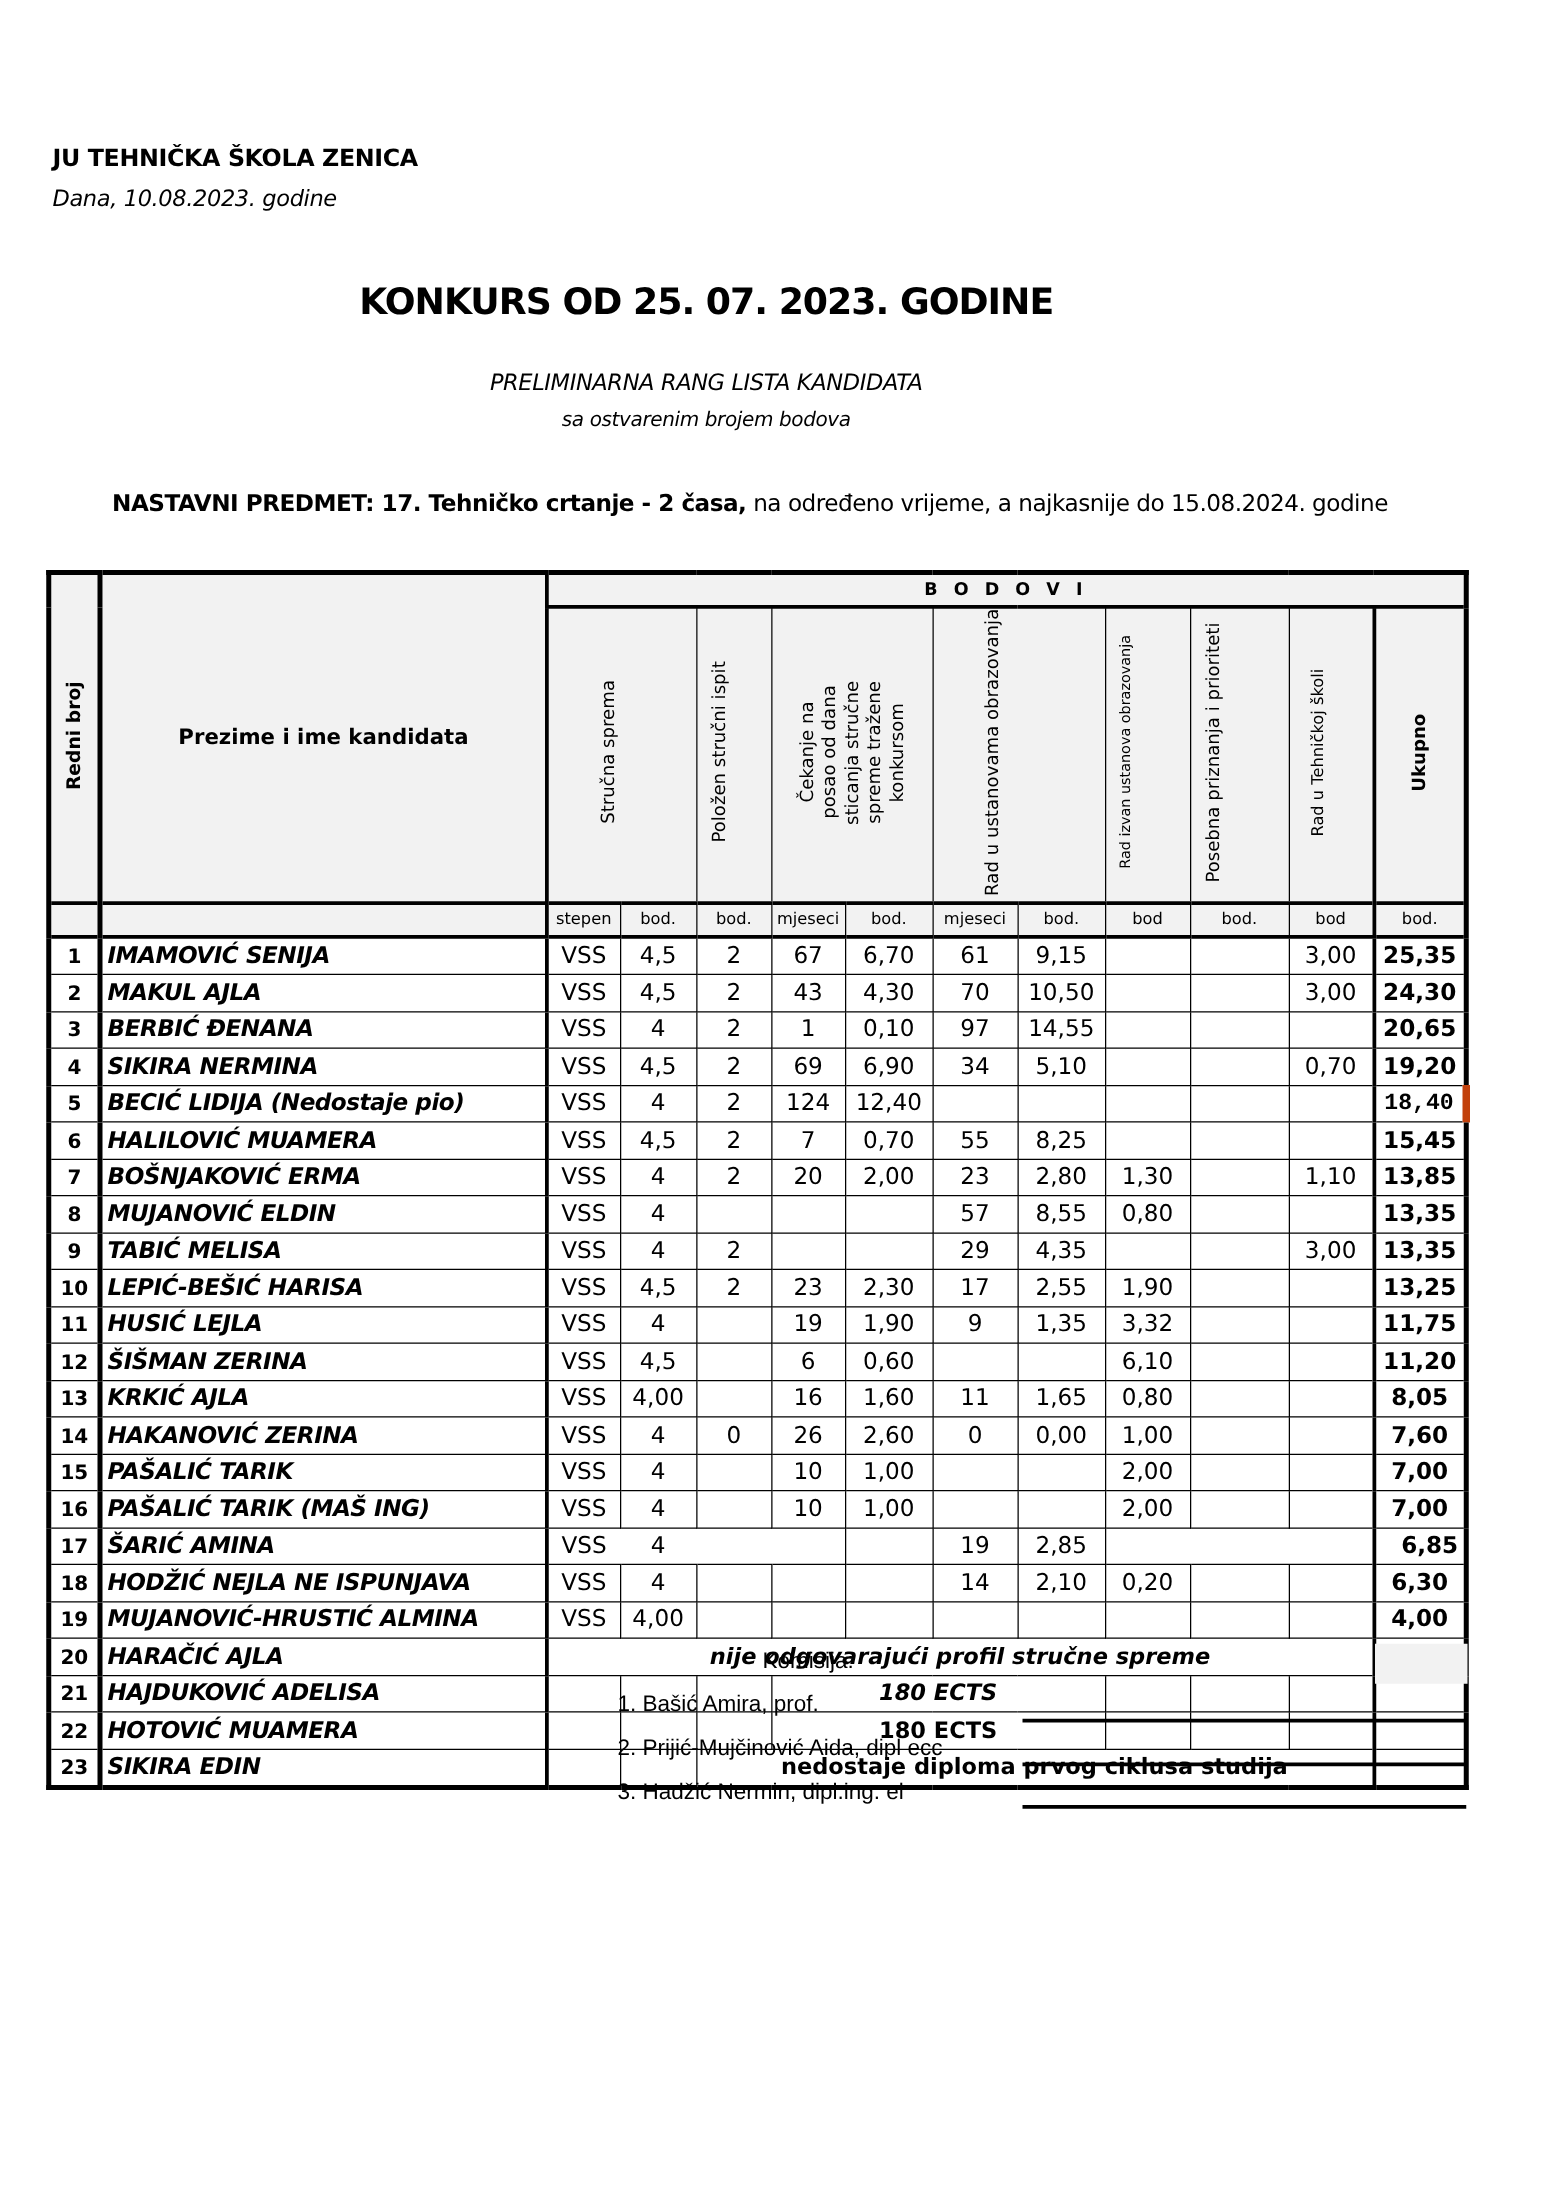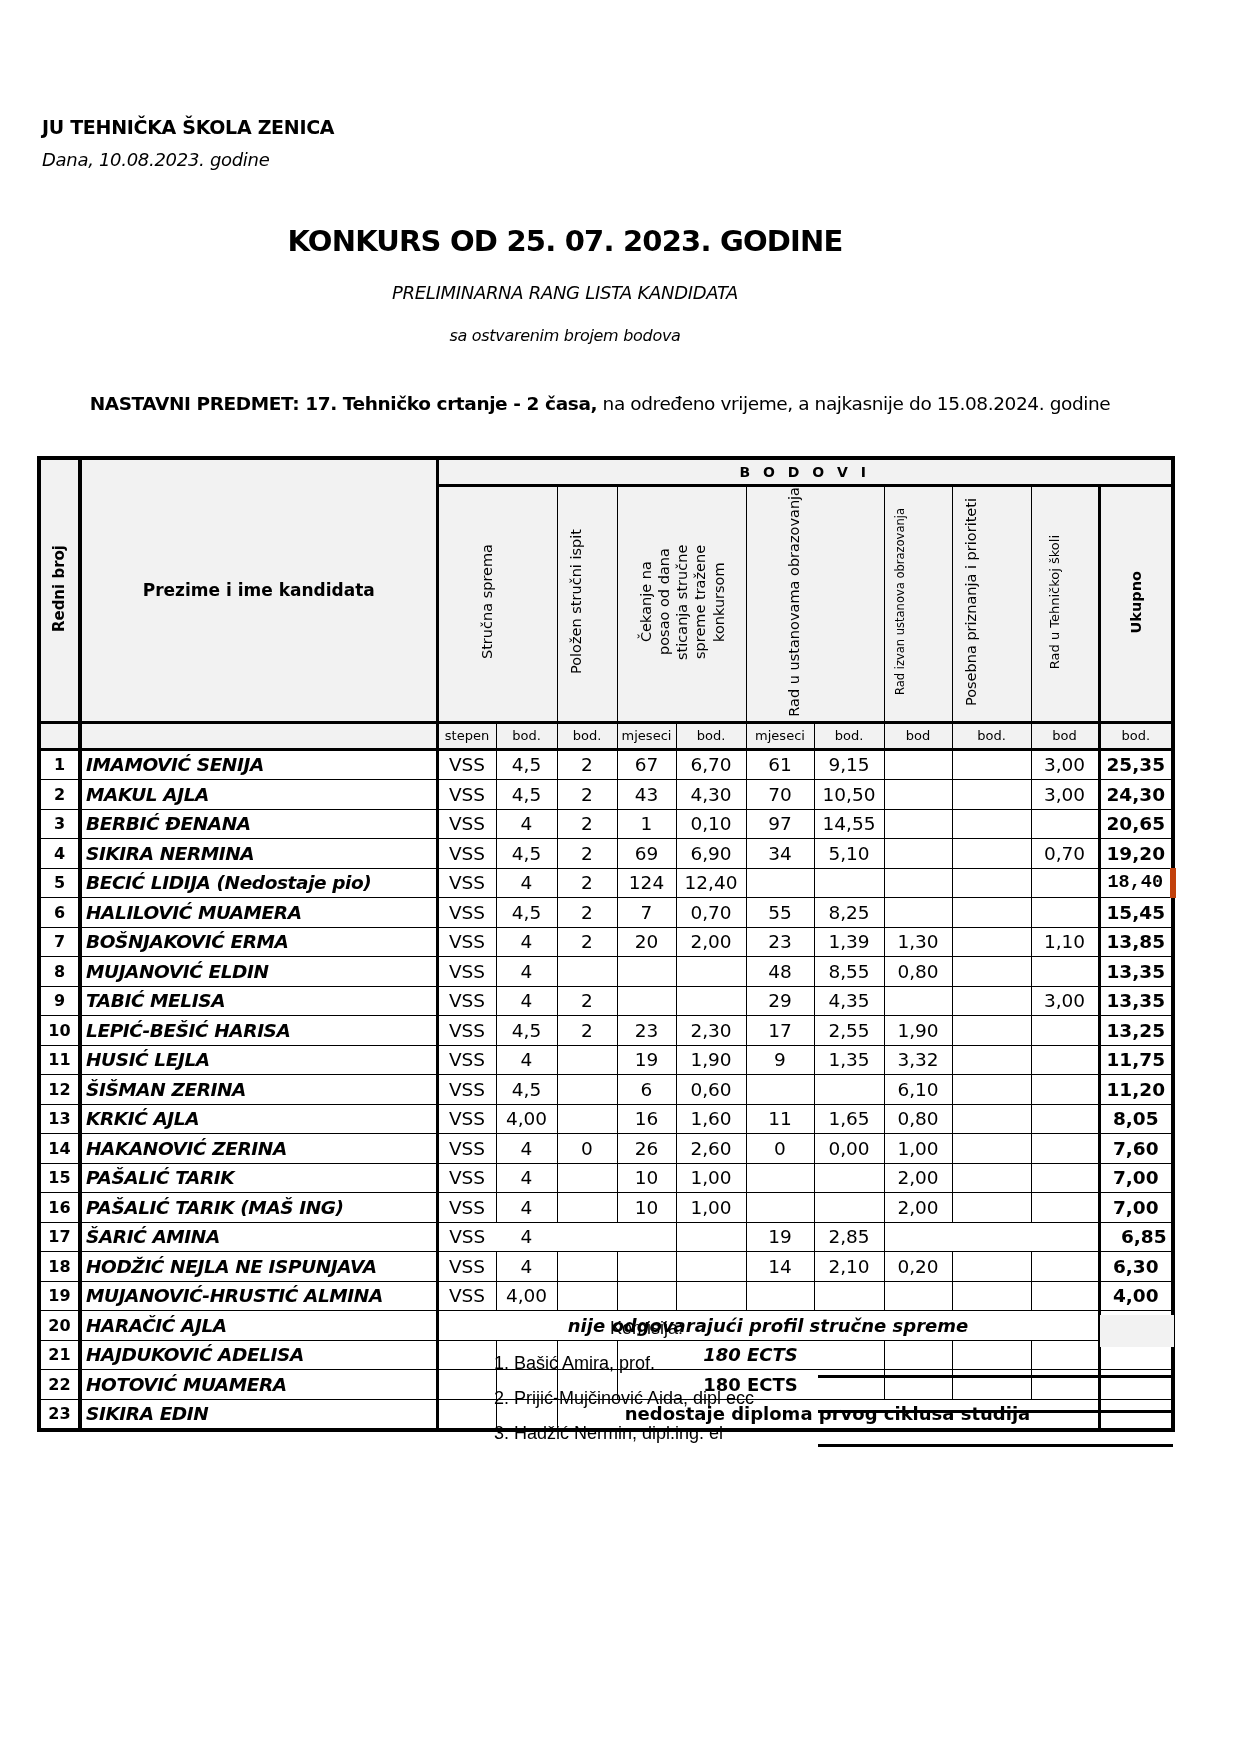--- a/index.html
+++ b/index.html
@@ -1,21 +1,21 @@
 <!DOCTYPE html>
 <html><head>
 <meta charset="utf-8">
 <style>
   html, body { margin: 0; padding: 0; background: #ffffff; }
   body { width: 1241px; height: 1755px; position: relative; font-family: "Liberation Sans", sans-serif; color: #000; overflow: hidden; }
   .abs { position: absolute; }
   .school { left: 42px; top: 116px; font-size: 19px; font-weight: bold; font-family: "DejaVu Sans", sans-serif; letter-spacing: -0.3px; }
   .date { left: 42px; top: 149px; font-size: 18px; font-style: italic; font-family: "DejaVu Sans", sans-serif; letter-spacing: -0.3px; }
   .title { left: 0; width: 1130px; top: 212px; text-align: center; font-size: 29px; font-weight: bold; font-family: "DejaVu Sans", sans-serif; letter-spacing: -0.8px; margin-top: 12px; }
-  .subtitle { left: 0; width: 1130px; top: 282px; text-align: center; font-size: 18px; font-style: italic; font-family: "DejaVu Sans", sans-serif; letter-spacing: -0.3px; }
+  .subtitle { left: 0; width: 1130px; top: 296px; text-align: center; font-size: 18px; font-style: italic; font-family: "DejaVu Sans", sans-serif; letter-spacing: -0.3px; }
   .subtitle2 { left: 0; width: 1130px; top: 326px; text-align: center; font-size: 16px; font-style: italic; font-family: "DejaVu Sans", sans-serif; letter-spacing: -0.3px; }
   .subject { left: 0; width: 1200px; top: 393px; text-align: center; font-size: 18.5px; font-family: "DejaVu Sans", sans-serif; letter-spacing: -0.4px; white-space: nowrap; }
   .subject b { font-weight: bold; }
 
   table.rl { position: absolute; left: 37px; top: 456px; border-collapse: collapse; table-layout: fixed; font-family: "DejaVu Sans", sans-serif; }
   table.rl td { border: 1.5px solid #000; padding: 0; text-align: center; vertical-align: middle; overflow: hidden; white-space: nowrap; }
   .hdr td { background: #f2f2f2; }
   .bodovi { height: 24px; font-weight: bold; font-size: 14px; letter-spacing: 4px; border-bottom: 3px solid #000 !important; }
   .vert { height: 128px; }
   .vert .vt { display: inline-block; writing-mode: vertical-rl; transform: rotate(180deg); font-size: 14.5px; line-height: 1.25; white-space: normal; text-align: center; }
@@ -185,35 +185,35 @@
       </tr>
       <tr class="row">
         <td class="num" style="border-left:4px solid #000;">7</td>
         <td class="name">BOŠNJAKOVIĆ ERMA</td>
         <td class="thick-l">VSS</td>
         <td>4</td>
         <td>2</td>
         <td>20</td>
         <td>2,00</td>
         <td>23</td>
-        <td>1,39</td>
+        <td>2,80</td>
         <td>1,30</td>
         <td></td>
         <td>1,10</td>
         <td class="total" style="border-right:4px solid #000;">13,85</td>
       </tr>
       <tr class="row">
         <td class="num" style="border-left:4px solid #000;">8</td>
         <td class="name">MUJANOVIĆ ELDIN</td>
         <td class="thick-l">VSS</td>
         <td>4</td>
         <td></td>
         <td></td>
         <td></td>
-        <td>48</td>
+        <td>57</td>
         <td>8,55</td>
         <td>0,80</td>
         <td></td>
         <td></td>
         <td class="total" style="border-right:4px solid #000;">13,35</td>
       </tr>
       <tr class="row">
         <td class="num" style="border-left:4px solid #000;">9</td>
         <td class="name">TABIĆ MELISA</td>
         <td class="thick-l">VSS</td>

